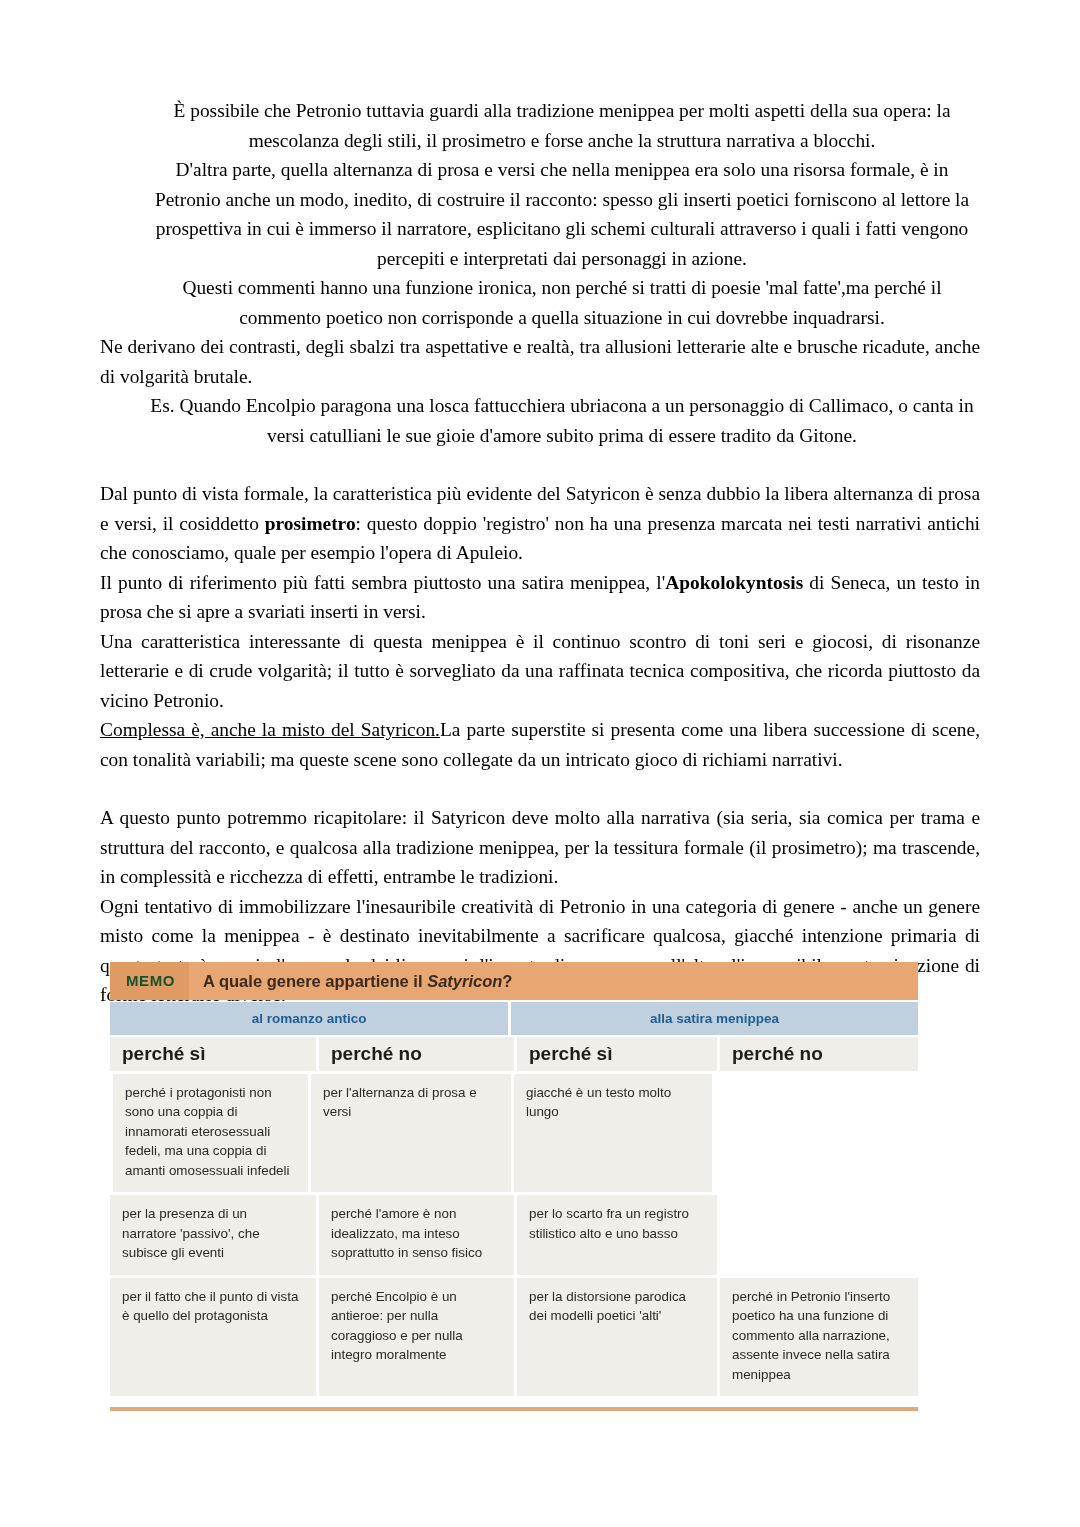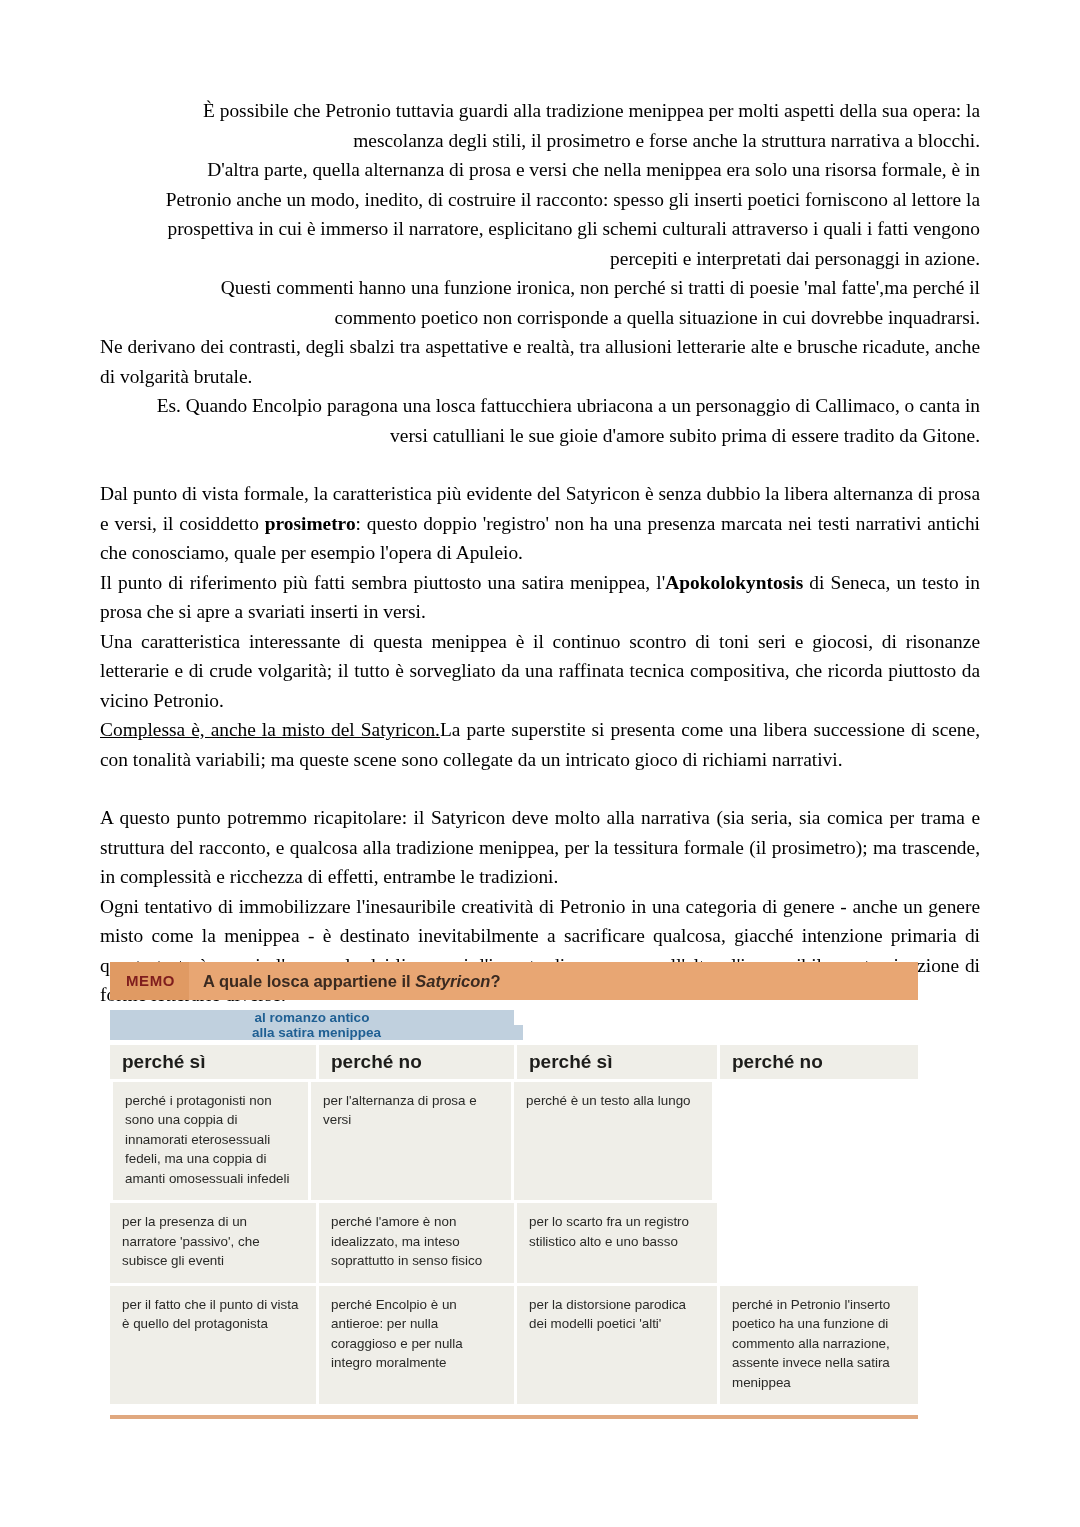--- a/index.html
+++ b/index.html
@@ -25,21 +25,21 @@
     font-family: "Liberation Serif", "DejaVu Serif", serif;
     font-size: 19.4px;
     line-height: 29.5px;
     color: #000000;
     margin: 0;
     text-align: justify;
     -webkit-hyphens: none;
     hyphens: none;
   }
   .para.p-left {
-    text-align: right;
+    text-align: center;
     margin-left: 44px;
   }
   .para + .para {
     margin-top: 0;
   }
   .gap {
     height: 29px;
   }
   b, .b { font-weight: 700; }
   .u { text-decoration: underline; }
@@ -54,21 +54,21 @@
   }
   .memo-header {
     background: #e8a673;
     height: 38px;
     display: flex;
     align-items: center;
     box-sizing: border-box;
   }
   .memo-tag {
     background: #e09a63;
-    color: #7f1d1d;
+    color: #14532d;
     font-weight: 700;
     font-size: 15px;
     letter-spacing: 0.6px;
     padding: 0 14px 0 16px;
     height: 38px;
     line-height: 38px;
     box-sizing: border-box;
     display: inline-block;
   }
   .memo-title {
@@ -76,22 +76,21 @@
     font-weight: 700;
     font-size: 16.5px;
     padding-left: 14px;
     white-space: nowrap;
   }
   .memo-title .it { font-style: italic; }
 
   .group-row {
     display: flex;
     height: 33px;
-    margin-top: 10px;
-    flex-direction: column;
+    margin-top: 2px;
   }
   .group-cell {
     background: #c0d0de;
     color: #1f5f93;
     font-weight: 700;
     font-size: 13.5px;
     display: flex;
     align-items: center;
     justify-content: center;
     box-sizing: border-box;
@@ -171,42 +170,42 @@
     <p class="para">A questo punto potremmo ricapitolare: il Satyricon deve molto alla narrativa (sia seria, sia comica per trama e struttura del racconto, e qualcosa alla tradizione menippea, per la tessitura formale (il prosimetro); ma trascende, in complessità e ricchezza di effetti, entrambe le tradizioni.</p>
 
     <p class="para">Ogni tentativo di immobilizzare l'inesauribile creatività di Petronio in una categoria di genere - anche un genere misto come la menippea - è destinato inevitabilmente a sacrificare qualcosa, giacché intenzione primaria di questo testo è proprio l'accumulo dei linguaggi, l'innesto di un genere sull'altro, l'inesauribile contaminazione di forme letterarie diverse.</p>
 
   </div>
 
   <div class="memo">
 
     <div class="memo-header">
       <div class="memo-tag">MEMO</div>
-      <div class="memo-title"><span>A quale losca appartiene il </span><span class="it">Satyricon</span><span>?</span></div>
+      <div class="memo-title"><span>A quale genere appartiene il </span><span class="it">Satyricon</span><span>?</span></div>
     </div>
 
     <div class="group-row">
       <div class="group-cell g1">al romanzo antico</div>
       <div class="group-cell spacer"></div>
       <div class="group-cell g2">alla satira menippea</div>
     </div>
 
     <div class="grid">
 
       <div class="grid-row head-row">
         <div class="cell c1">perché sì</div>
         <div class="cell c2">perché no</div>
         <div class="cell c3">perché sì</div>
         <div class="cell c4">perché no</div>
       </div>
 
       <div class="grid-row">
         <div class="cell c2">perché i protagonisti non sono una coppia di innamorati eterosessuali fedeli, ma una coppia di amanti omosessuali infedeli</div>
         <div class="cell c3">per l'alternanza di prosa e versi</div>
-        <div class="cell c4">perché è un testo alla lungo</div>
+        <div class="cell c4">giacché è un testo molto lungo</div>
       </div>
 
       <div class="grid-row">
         <div class="cell c1">per la presenza di un narratore 'passivo', che subisce gli eventi</div>
         <div class="cell c2">perché l'amore è non idealizzato, ma inteso soprattutto in senso fisico</div>
         <div class="cell c3">per lo scarto fra un registro stilistico alto e uno basso</div>
       </div>
 
       <div class="grid-row">
         <div class="cell c1">per il fatto che il punto di vista è quello del protagonista</div>

